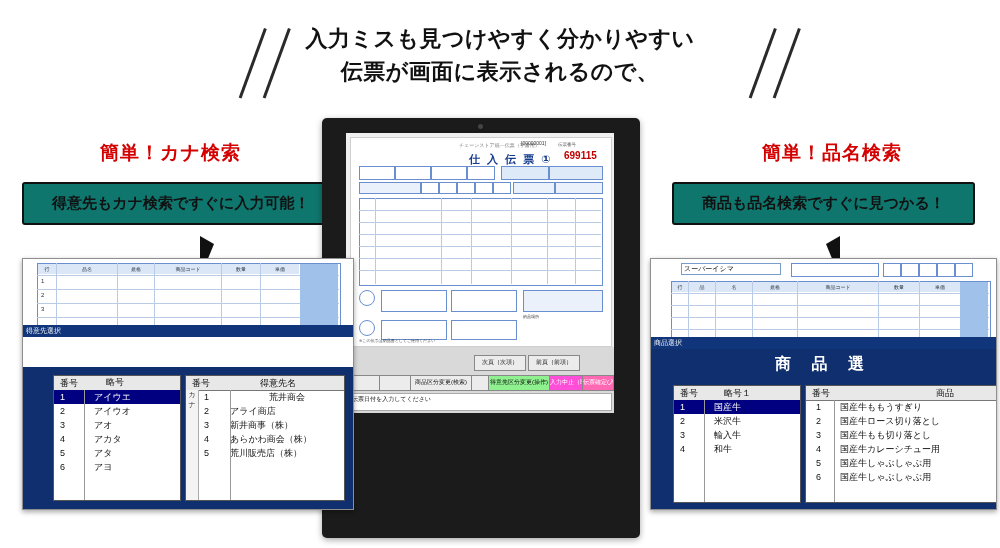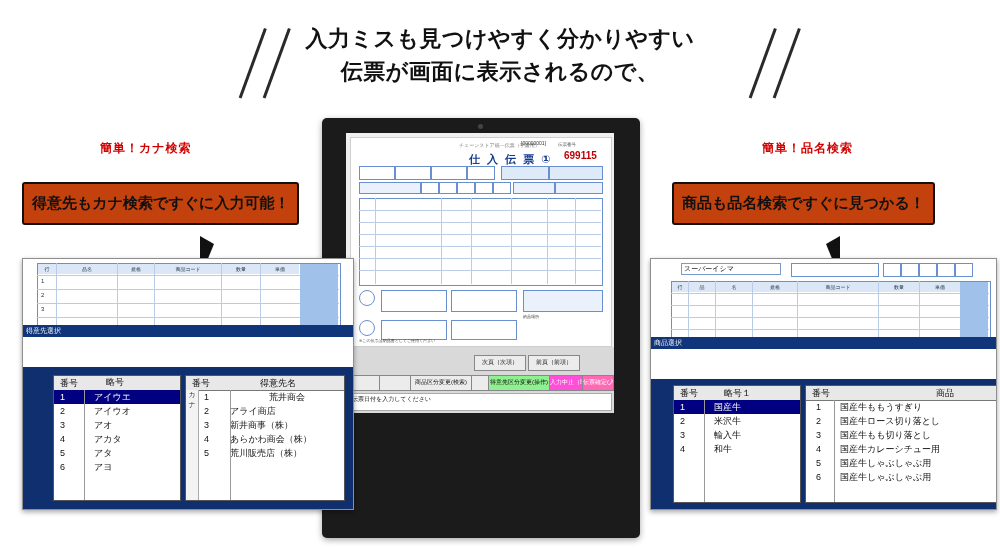--- a/index.html
+++ b/index.html
@@ -24,29 +24,29 @@
     position:absolute;width:3px;height:74px;background:#2a2a2a;
     transform:rotate(20deg);transform-origin:top left;
   }
   .slashes.left .s1{left:6px;top:2px;}
   .slashes.left .s2{left:30px;top:2px;}
   .slashes.right .s1{left:16px;top:2px;}
   .slashes.right .s2{left:40px;top:2px;}
 
   
   .redcap{
-    font-size:12px;font-weight:bold;color:#d40000;letter-spacing:1px;text-align:right;
+    font-size:19px;font-weight:bold;color:#d40000;letter-spacing:1px;text-align:right;
   }
   .redcap.kana{top:140px;left:100px;}
   .redcap.hinmei{top:140px;left:762px;}
 
   
   .balloon{
-    background:#c2410c;border:2px solid #111;border-radius:3px;
-    font-size:15px;font-weight:bold;padding:10px 8px;white-space:nowrap;
+    background:#0f766e;border:2px solid #111;border-radius:3px;
+    font-size:15px;font-weight:bold;padding:10px 28px;white-space:nowrap;
   }
   .balloon.left{top:182px;left:22px;}
   .balloon.right{top:182px;left:672px;}
   .tail{position:absolute;width:0;height:0;}
   .tail.left{
     top:236px;left:200px;
     border-left:14px solid #111;border-top:8px solid transparent;
     border-bottom:34px solid transparent;
   }
   .tail.right{
@@ -367,20 +367,21 @@
     <div class="vline" style="top:22px;left:37px;height:62px;"></div>
     <div class="vline" style="top:22px;left:64px;height:62px;"></div>
     <div class="vline" style="top:22px;left:101px;height:62px;"></div>
     <div class="vline" style="top:22px;left:146px;height:62px;"></div>
     <div class="vline" style="top:22px;left:227px;height:62px;"></div>
     <div class="vline" style="top:22px;left:268px;height:62px;"></div>
     <div class="bluecol" style="top:23px;left:309px;width:28px;height:61px;"></div>
   </div>
 
   <div class="win-titlebar" style="top:78px;">商品選択</div>
+  <div class="win-bigtitle" style="top:90px;">商 品 選</div>
   <div class="win-body" style="top:120px;height:130px;"></div>
 
   <div class="listpane" style="top:126px;left:22px;width:126px;height:116px;">
     <div class="lp-head">
       <span style="left:6px;">番号</span>
       <span style="left:50px;">略号１</span>
     </div>
     <div class="lp-row sel" style="top:14px;">
       <span class="c-no">1</span>
       <span class="c-v1">国産牛</span>

